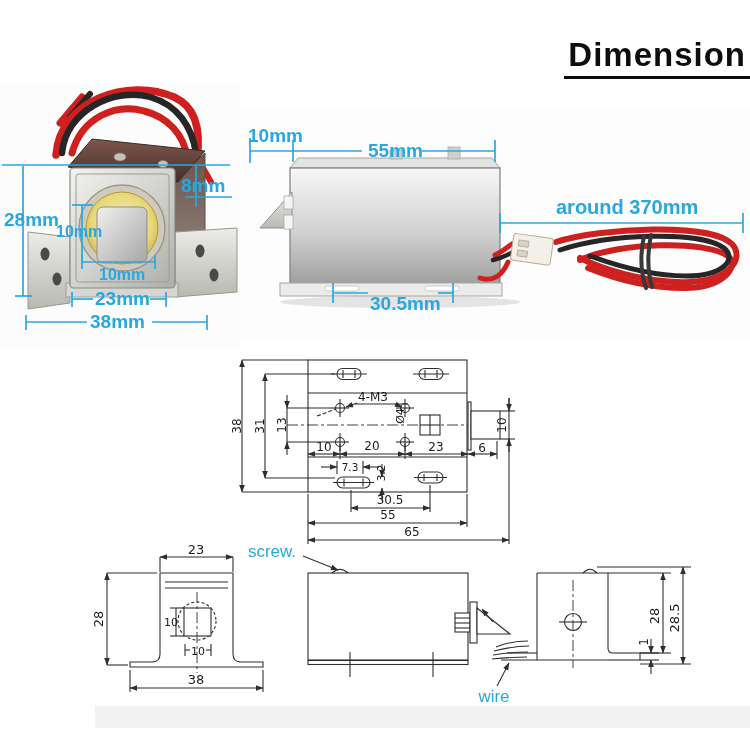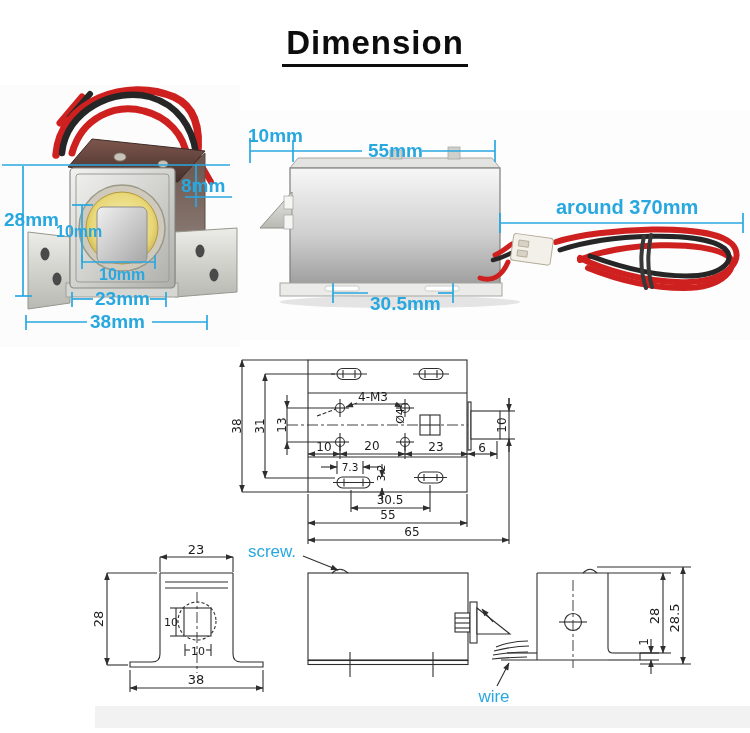--- a/index.html
+++ b/index.html
@@ -1,18 +1,18 @@
 <!DOCTYPE html>
 <html><head>
 <meta charset="utf-8">
 <style>
   html,body{margin:0;padding:0;background:#fff;}
   #stage{position:relative;width:750px;height:733px;background:#ffffff;overflow:hidden;
          font-family:"Liberation Sans",sans-serif;}
-  #title{position:absolute;left:0;top:24px;width:750px;text-align:center;}
+  #title{position:absolute;left:0;top:36px;width:750px;text-align:right;}
   #title span{display:inline-block;font-size:33px;font-weight:bold;color:#0d0d0d;
               letter-spacing:1px;border-bottom:3px solid #0d0d0d;padding:0 4px 2px 4px;}
   .fig{position:absolute;display:block;}
   .cyl{stroke:#29a8e0;stroke-width:1.7;fill:none;}
   text.cy{fill:#29a8e0;font-family:"Liberation Sans",sans-serif;font-weight:600;font-size:19px;}
   text.cy-s{font-size:16px;}
   text.cy-l{font-size:20px;}
   .dl{stroke:#2e2e2e;stroke-width:1.1;fill:none;}
   .dlw{stroke:#2e2e2e;stroke-width:1.1;fill:#fff;}
   .cl{stroke:#2e2e2e;stroke-width:0.9;fill:none;stroke-dasharray:11 3 3 3;}

